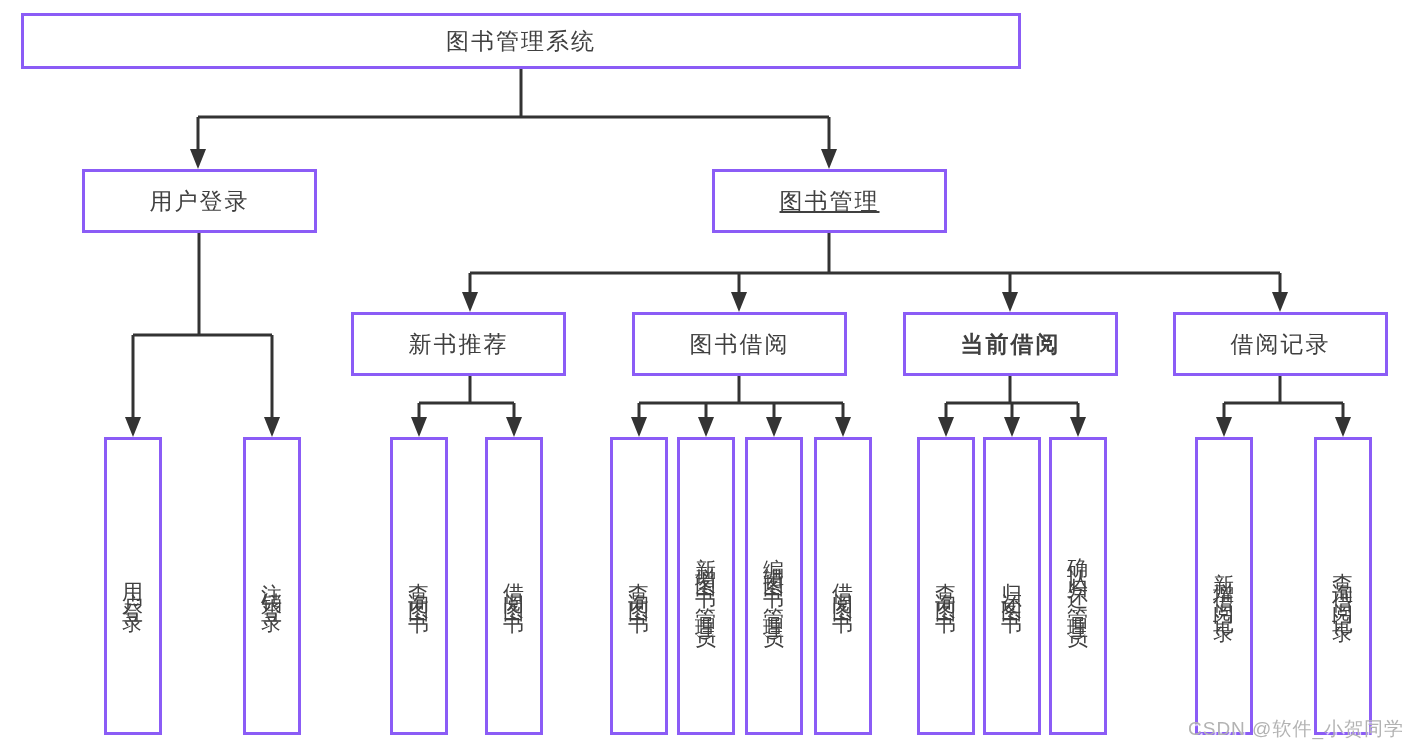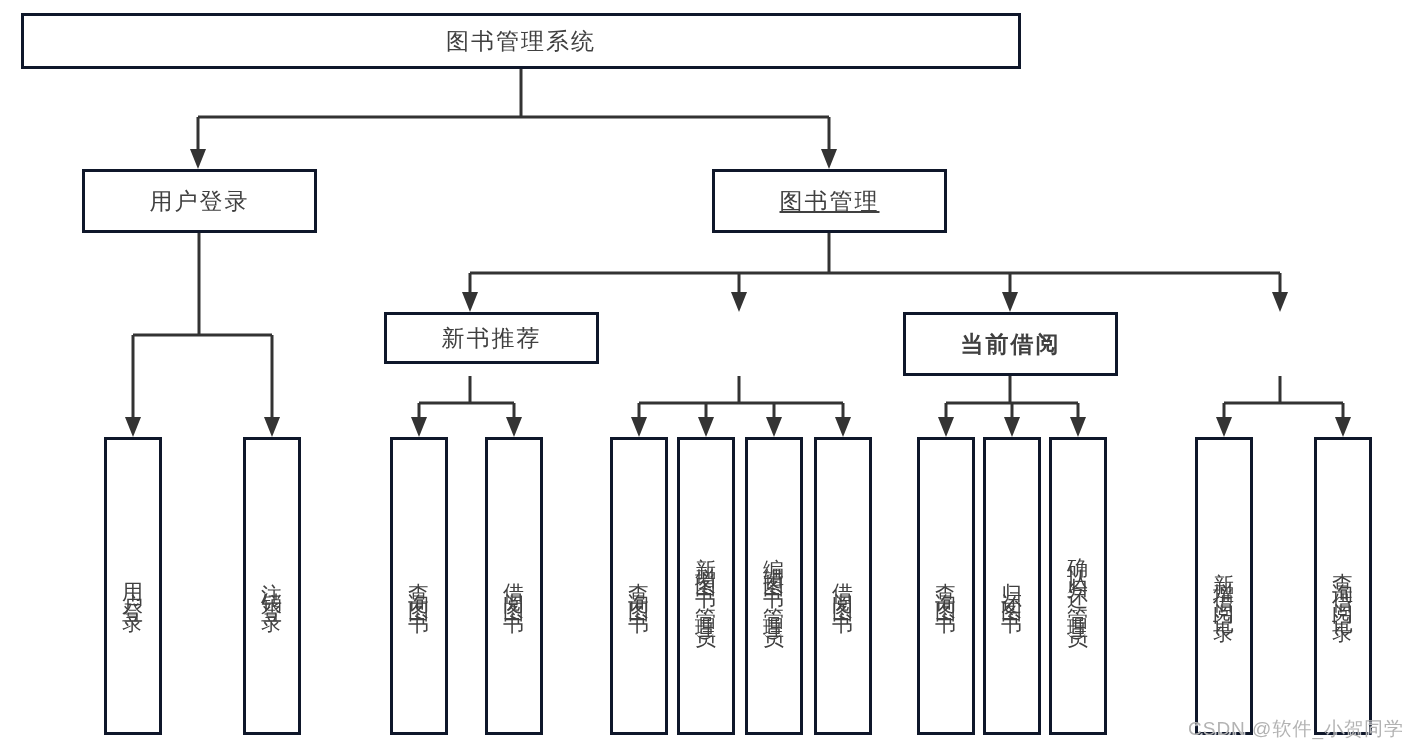--- a/index.html
+++ b/index.html
@@ -3,21 +3,21 @@
 <meta charset="utf-8">
 <style>
   html,body { margin:0; padding:0; background:#ffffff; }
   .canvas {
     position:relative; width:1405px; height:747px; background:#ffffff;
     font-family:"Liberation Sans", sans-serif; overflow:hidden;
   }
   svg.wires { position:absolute; left:0; top:0; z-index:0; }
   .node {
     position:absolute; box-sizing:border-box; background:#ffffff;
-    border:3px solid #0f172a; color:#404040;
+    border:3px solid #8b5cf6; color:#404040;
     display:flex; align-items:center; justify-content:center;
     font-size:23px; letter-spacing:2px; z-index:1; white-space:nowrap;
   }
   .leaf {
     writing-mode:vertical-rl; text-orientation:mixed;
     font-size:21px; letter-spacing:10px; line-height:1;
   }
   .watermark {
     position:absolute; z-index:2; font-size:19px; color:#b3b3b3;
     letter-spacing:1px; text-shadow:2px 2px 1px rgba(255,255,255,0.9);
@@ -93,22 +93,24 @@
       <path d="M1216,417 L1232,417 L1224,437 Z"></path>
       <path d="M1335,417 L1351,417 L1343,437 Z"></path>
     </g>
   </svg>
 
   <div class="node" style="left:21px; top:13px; width:1000px; height:56px;">图书管理系统</div>
 
   <div class="node" style="left:82px; top:169px; width:235px; height:64px;">用户登录</div>
   <div class="node" style="left:712px; top:169px; width:235px; height:64px;text-decoration:underline;">图书管理</div>
 
-  <div class="node" style="left:384px; top:312px; width:215px; height:52px;">新书推荐</div>
+  <div class="node" style="left:351px; top:312px; width:215px; height:64px;">新书推荐</div>
+  <div class="node" style="left:632px; top:312px; width:215px; height:64px;">图书借阅</div>
   <div class="node" style="left:903px; top:312px; width:215px; height:64px;font-weight:bold;">当前借阅</div>
+  <div class="node" style="left:1173px; top:312px; width:215px; height:64px;">借阅记录</div>
 
   <div class="node leaf" style="left:104px; top:437px; width:58px; height:298px;">用户登录</div>
   <div class="node leaf" style="left:243px; top:437px; width:58px; height:298px;">注销登录</div>
 
   <div class="node leaf" style="left:390px; top:437px; width:58px; height:298px;">查询图书</div>
   <div class="node leaf" style="left:485px; top:437px; width:58px; height:298px;">借阅图书</div>
 
   <div class="node leaf" style="left:610px; top:437px; width:58px; height:298px;">查询图书</div>
   <div class="node leaf" style="left:677px; top:437px; width:58px; height:298px;">新增图书（管理员）</div>
   <div class="node leaf" style="left:745px; top:437px; width:58px; height:298px;">编辑图书（管理员）</div>

